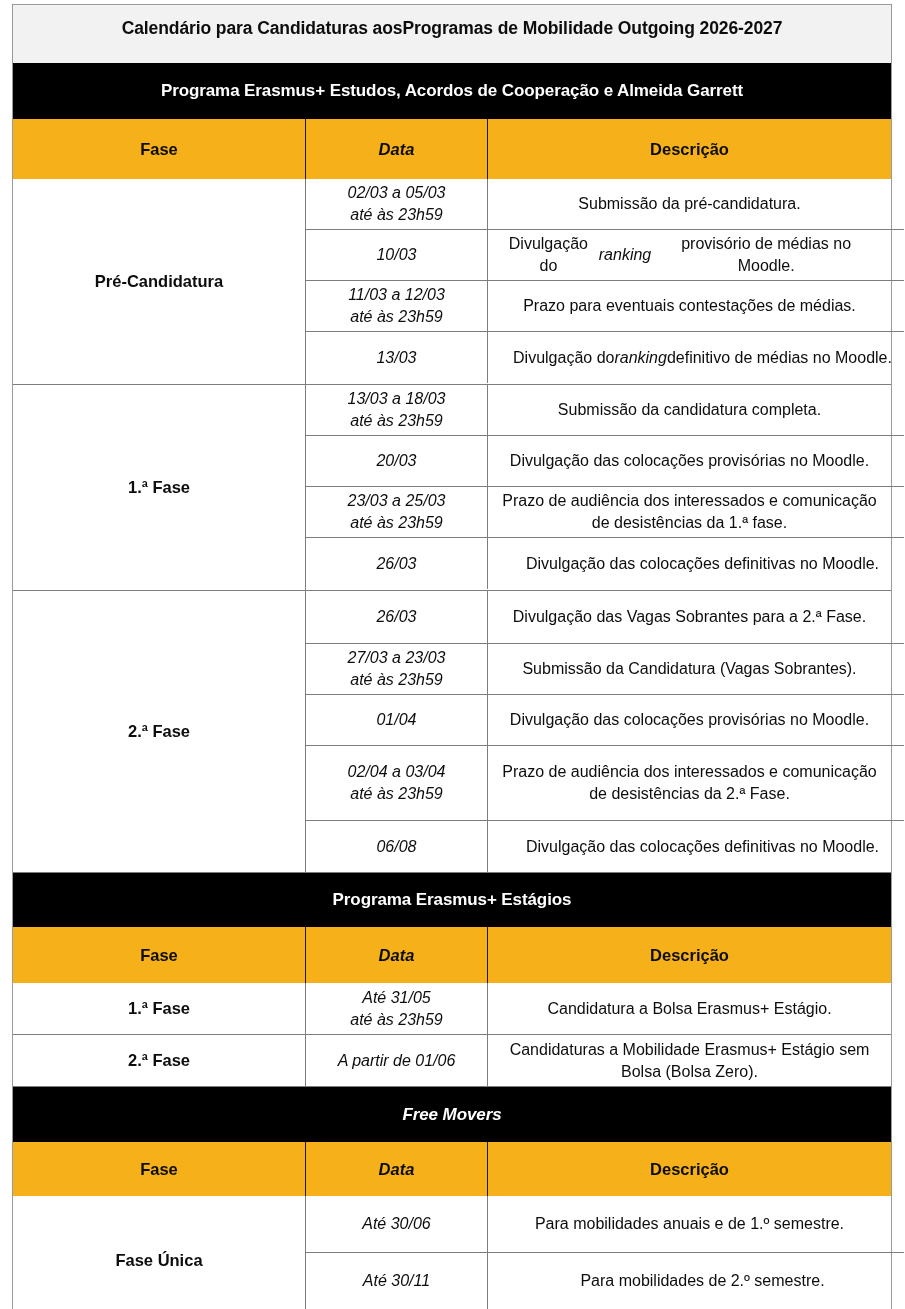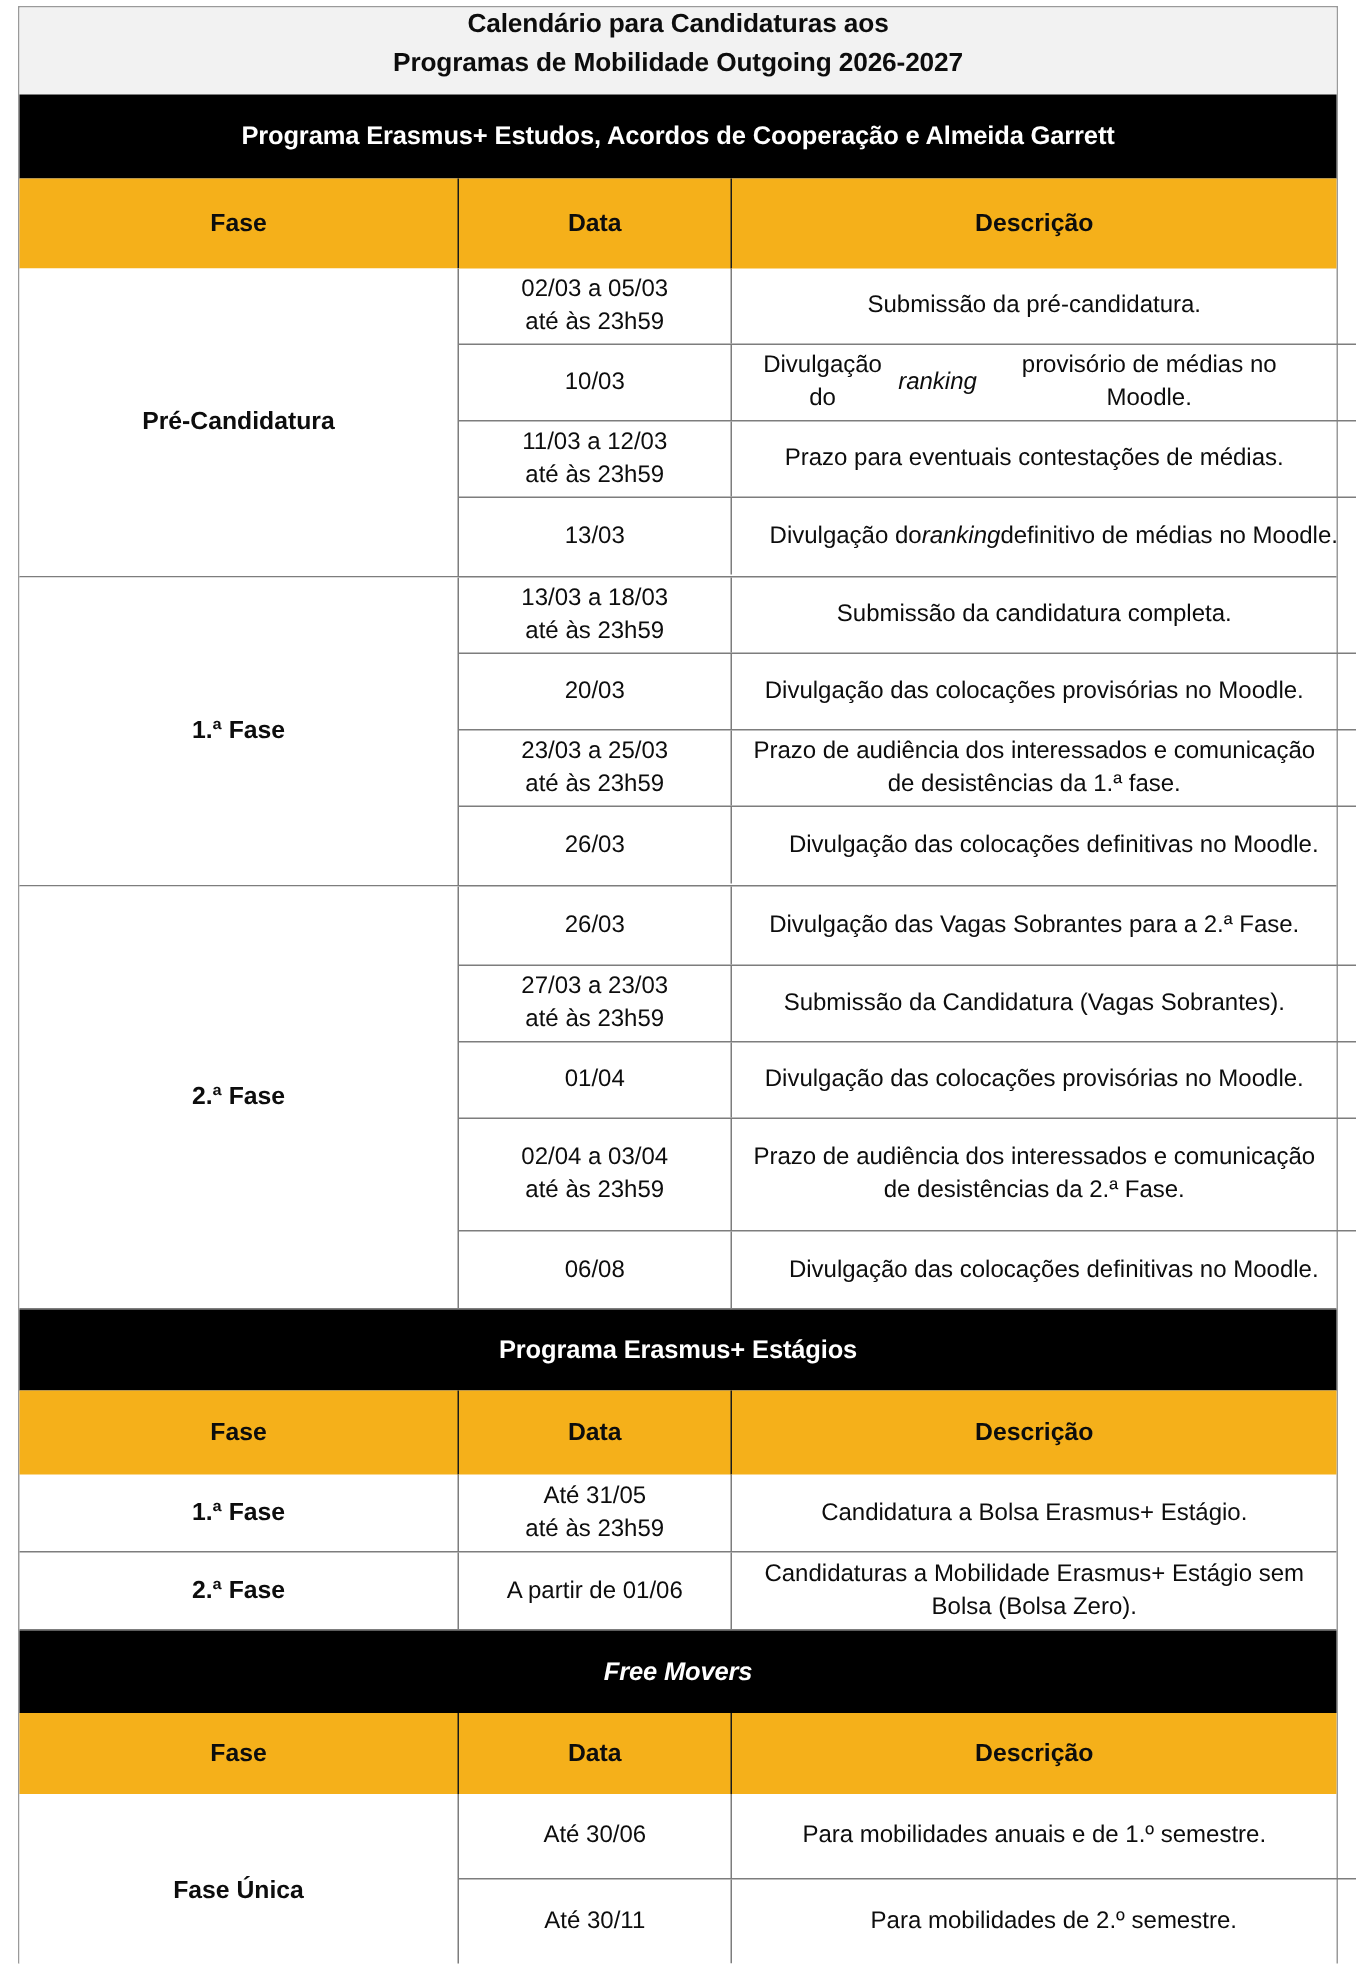--- a/index.html
+++ b/index.html
@@ -37,21 +37,20 @@
     background: #f2f2f2;
     text-align: center;
     font-weight: bold;
     font-size: 17.5px;
     line-height: 26px;
     padding: 6px 10px 18px 10px;
     letter-spacing: -0.1px;
     box-sizing: border-box;
     height: 58px;
     display: flex;
-    flex-direction: column;
     align-items: center;
     justify-content: center;
   }
   .doc-title .tline { display: block; white-space: nowrap; }
 
   
   .program-band {
     background: #000000;
     color: #ffffff;
     text-align: center;
@@ -83,21 +82,21 @@
     justify-content: center;
     font-weight: bold;
     font-size: 16.5px;
     box-sizing: border-box;
     border-right: 1px solid #1a1a1a;
   }
   .colheader > div:last-child { border-right: none; }
 
   
   .c-fase { width: 293px; flex: 0 0 293px; }
-  .c-data { width: 182px; flex: 0 0 182px; }
+  .c-data { width: 182px; flex: 0 0 182px; font-style: italic; }
   .c-desc { width: 403px; flex: 0 0 403px; }
 
   
   .phase-block {
     display: flex;
     box-sizing: border-box;
     border-bottom: 1px solid #7d7d7d;
   }
   .phase-block:last-child { border-bottom: 1px solid #7d7d7d; }
 

